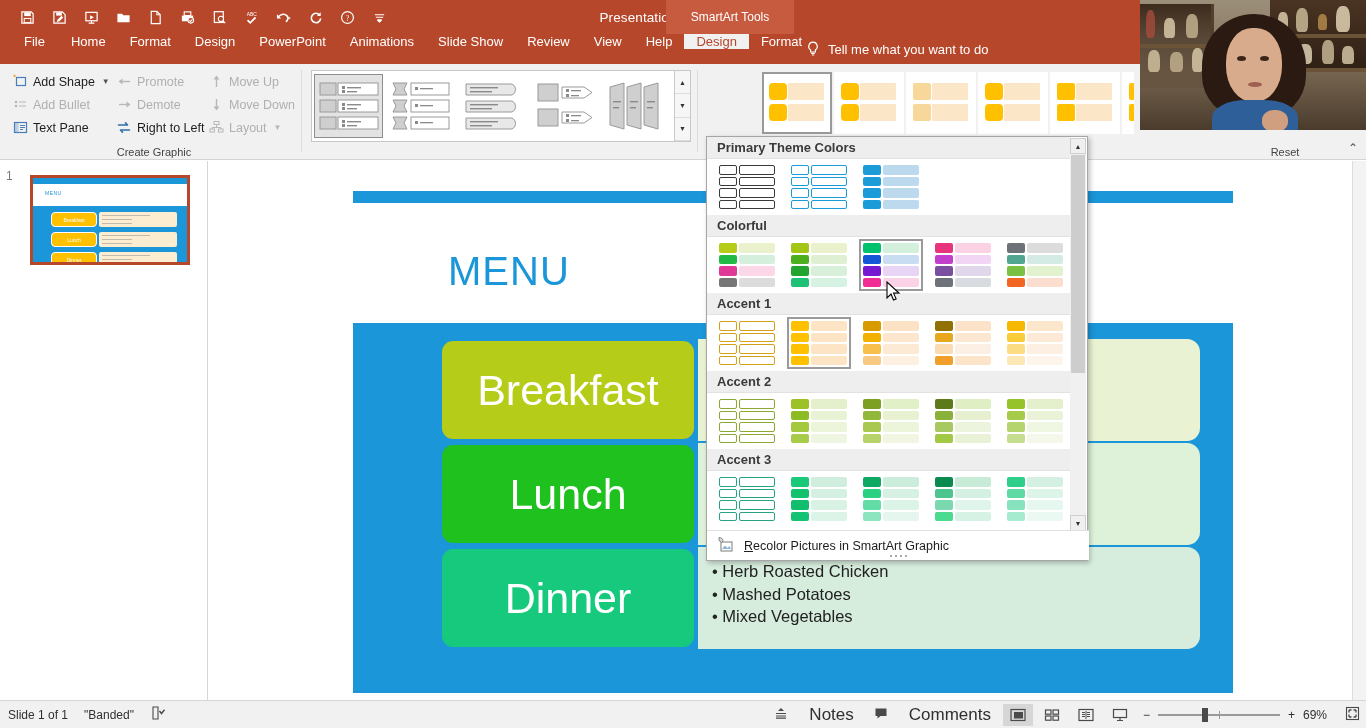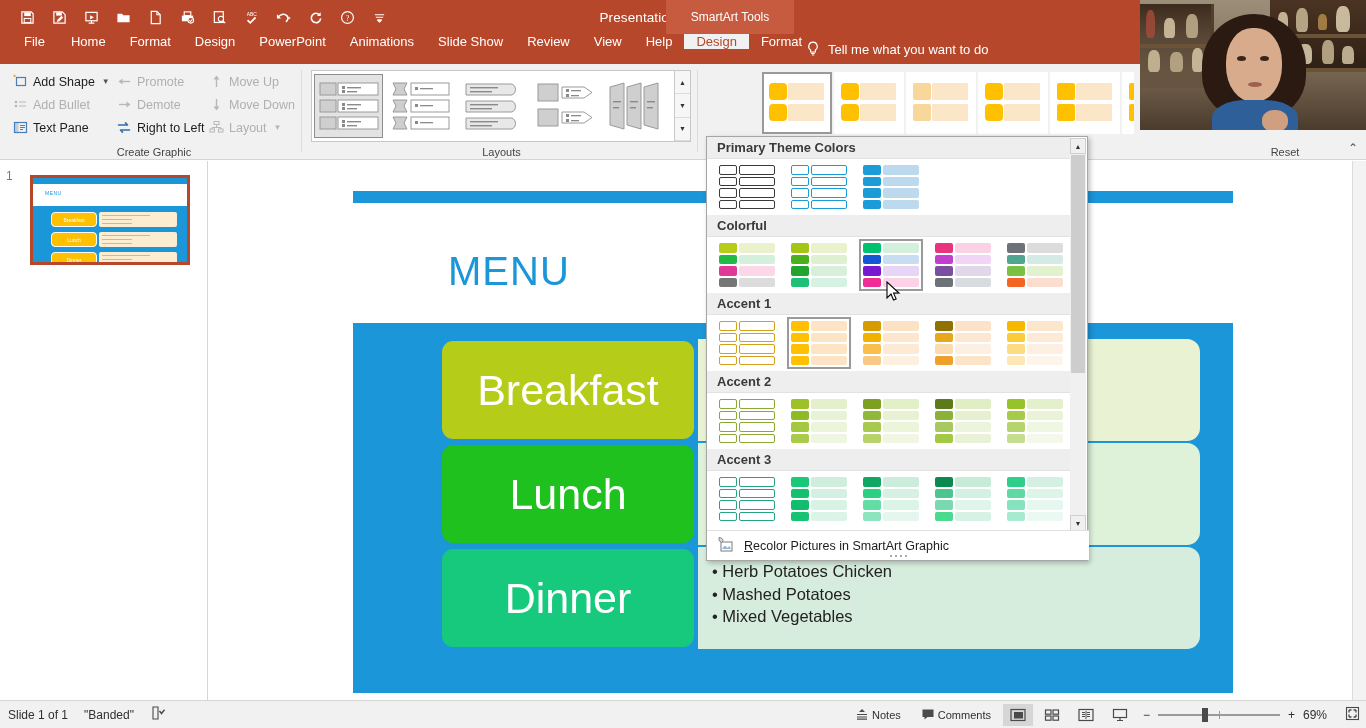--- a/index.html
+++ b/index.html
@@ -280,21 +280,21 @@
   .cursor { position: absolute; left: 886px; top: 281px; z-index: 55; }
 
   
   .statusbar {
     position: absolute; left: 0; top: 700px; width: 1366px; height: 28px;
     background: #f1f1f1; border-top: 1px solid #d6d6d6;
     display: flex; align-items: center;
   }
   .sb-left { display: flex; align-items: center; gap: 16px; padding-left: 8px; font-size: 12px; color: #303030; }
   .sb-right { position: absolute; right: 6px; display: flex; align-items: center; gap: 4px; font-size: 12px; color: #303030; }
-  .sb-btn { display: flex; align-items: center; gap: 3px; padding: 3px 8px; font-size: 11px; color: #303030; }
+  .sb-btn { display: flex; align-items: center; gap: 21px; padding: 3px 8px; font-size: 17px; color: #303030; }
   .view-btn {
     width: 30px; height: 22px; display: flex; align-items: center; justify-content: center;
   }
   .view-btn.active { background: #d6d6d6; }
   .zoom-slider { position: relative; width: 122px; height: 18px; display: flex; align-items: center; }
   .zs-track { position: absolute; left: 0; right: 0; height: 2px; background: #9a9a9a; }
   .zs-mid { position: absolute; left: 61px; width: 1px; height: 8px; background: #9a9a9a; }
   .zs-handle { position: absolute; left: 44px; width: 6px; height: 14px; background: #4a4a4a; }
   .zoom-pct { min-width: 34px; text-align: left; }
   .scroll-vert {
@@ -646,21 +646,20 @@
                 <rect x="40" y="28" width="6" height="1.4"></rect>
               </g>
             </svg>
           </div>
         </div>
       <div class="lay-scroll">
         <div>▲</div>
         <div>▼</div>
         <div>▼</div>
       </div>
-      <div class="rgroup-label">Layouts</div>
     </div>
     <div class="rsep" style="left:697px;"></div>
 
 
     <div class="rgroup st">
       <div class="st-gallery" id="st-gallery">
           <div class="st-item sel">
             <svg width="62" height="50" viewBox="0 0 62 50">
               <rect x="3" y="5" width="18" height="17" rx="4" fill="#ffc000"></rect>
               <rect x="22" y="5" width="36" height="17" rx="1" fill="#fbe6c8"></rect>
@@ -900,21 +899,21 @@
             <div class="sa-bullet hidden">• </div>
             <div class="sa-bullet hidden">• </div>
             <div class="sa-bullet hidden">• </div>
           </div>
         </div>
         <div class="sa-row" style="top: 356px;">
           <div class="sa-shape" style="background: rgb(23, 201, 125);">
             <span>Dinner</span>
           </div>
           <div class="sa-panel" style="background: rgb(214, 236, 220);">
-            <div class="sa-bullet">• Herb Potatoes Chicken</div>
+            <div class="sa-bullet">• Herb Roasted Chicken</div>
             <div class="sa-bullet">• Mashed Potatoes</div>
             <div class="sa-bullet">• Mixed Vegetables</div>
           </div>
         </div>
       </div>
   </div>
   <div class="scroll-vert"></div>
 
   <div class="dropdown">
     <div class="dd-body" id="dd-body">

